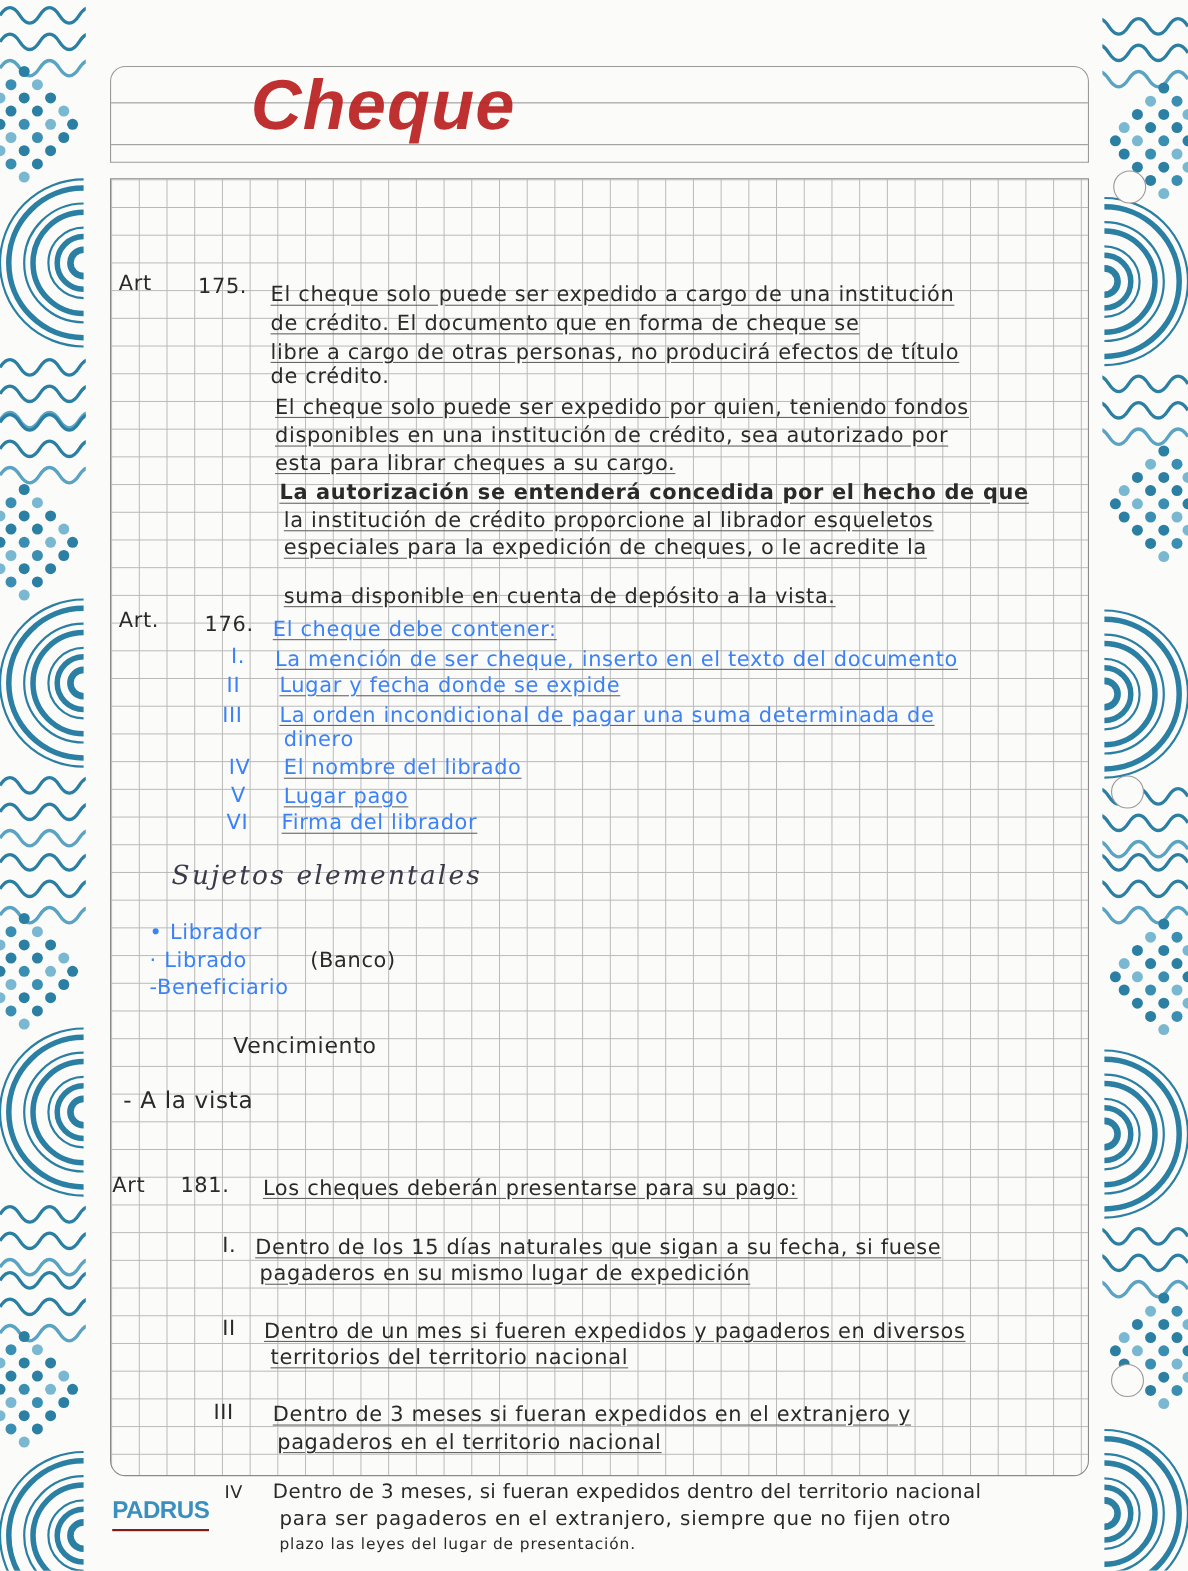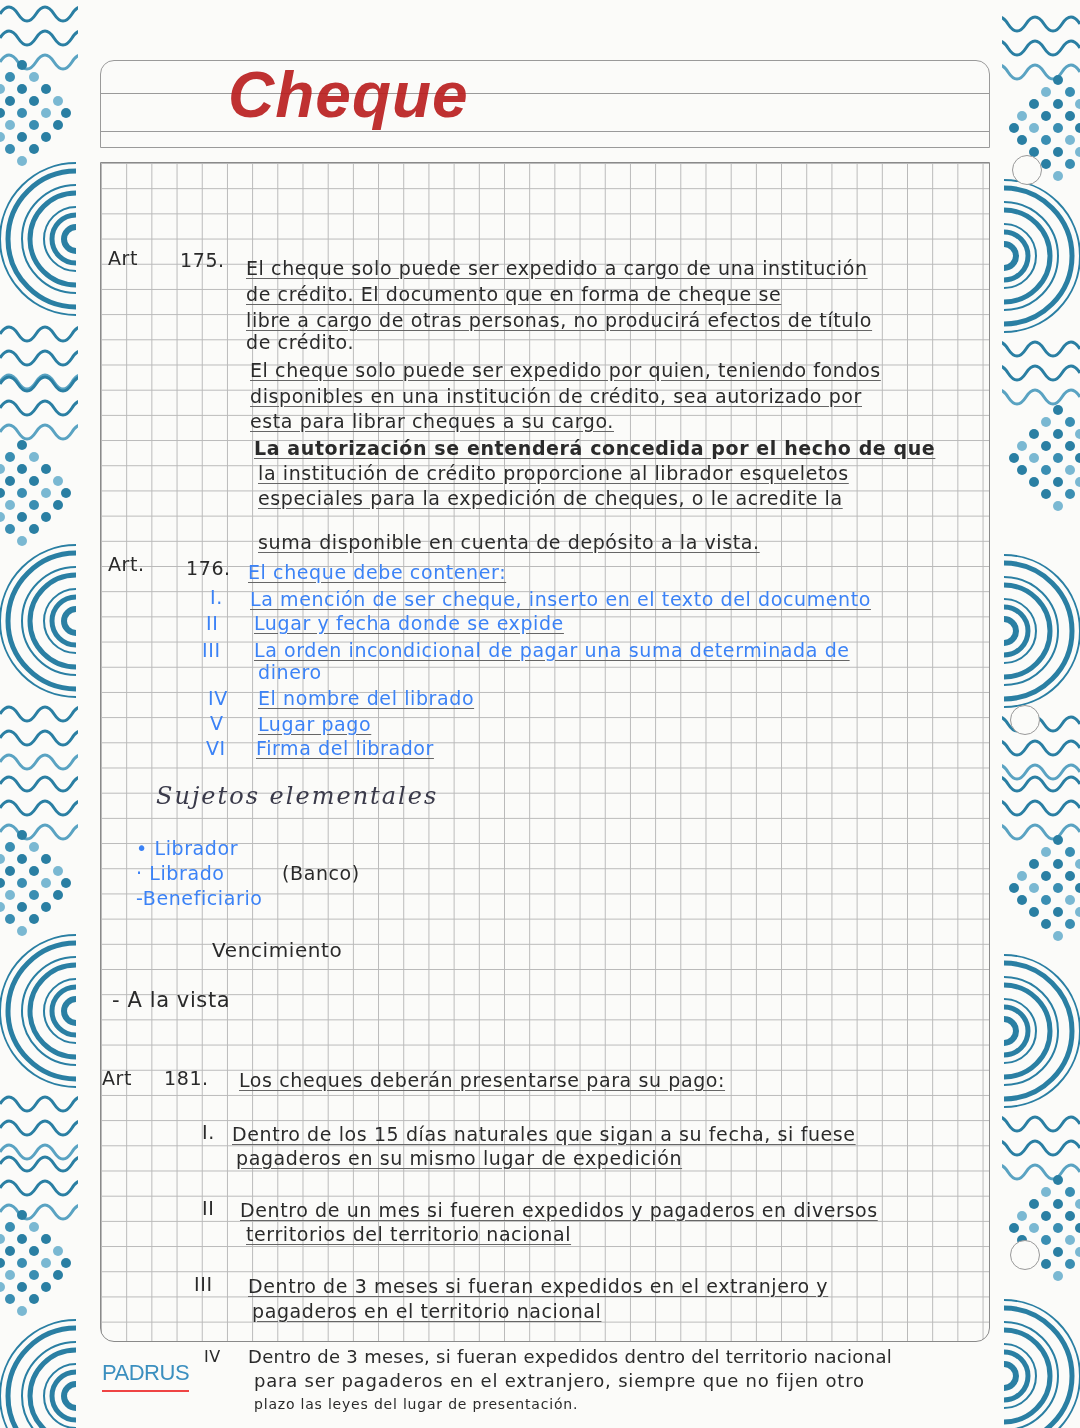--- a/index.html
+++ b/index.html
@@ -44,23 +44,23 @@
     .script { font-family: "DejaVu Serif", serif; font-style: italic; font-size: 24px; color: #3a3a4a; letter-spacing: 2px; }
     .ul { text-decoration: underline; text-decoration-color: #666; text-underline-offset: 3px; }
 
     .ring {
       position: absolute; width: 30px; height: 30px; border: 1.5px solid #999;
       border-radius: 50%; box-sizing: border-box; background: #fbfbf9;
     }
 
     .brand {
       position: absolute; left: 102px; top: 1360px;
-      font-family: "Liberation Sans", sans-serif; font-weight: normal;
+      font-family: "Liberation Sans", sans-serif; font-weight: bold;
       font-size: 22px; color: #3b8fbf; letter-spacing: -0.5px;
-      border-bottom: 2px solid #ef4444; padding-bottom: 4px;
+      border-bottom: 2px solid #7f1d1d; padding-bottom: 4px;
     }
   </style>
 </head>
 <body>
 
 <div class="border-strip border-left">
   <svg width="78" height="1428" viewBox="0 0 78 1428">
     <defs>
       <g id="waves">
         <path d="M0,14 Q9,0 18,14 T36,14 T54,14 T72,14 T90,14" fill="none" stroke="#2a7fa3" stroke-width="3"></path>

